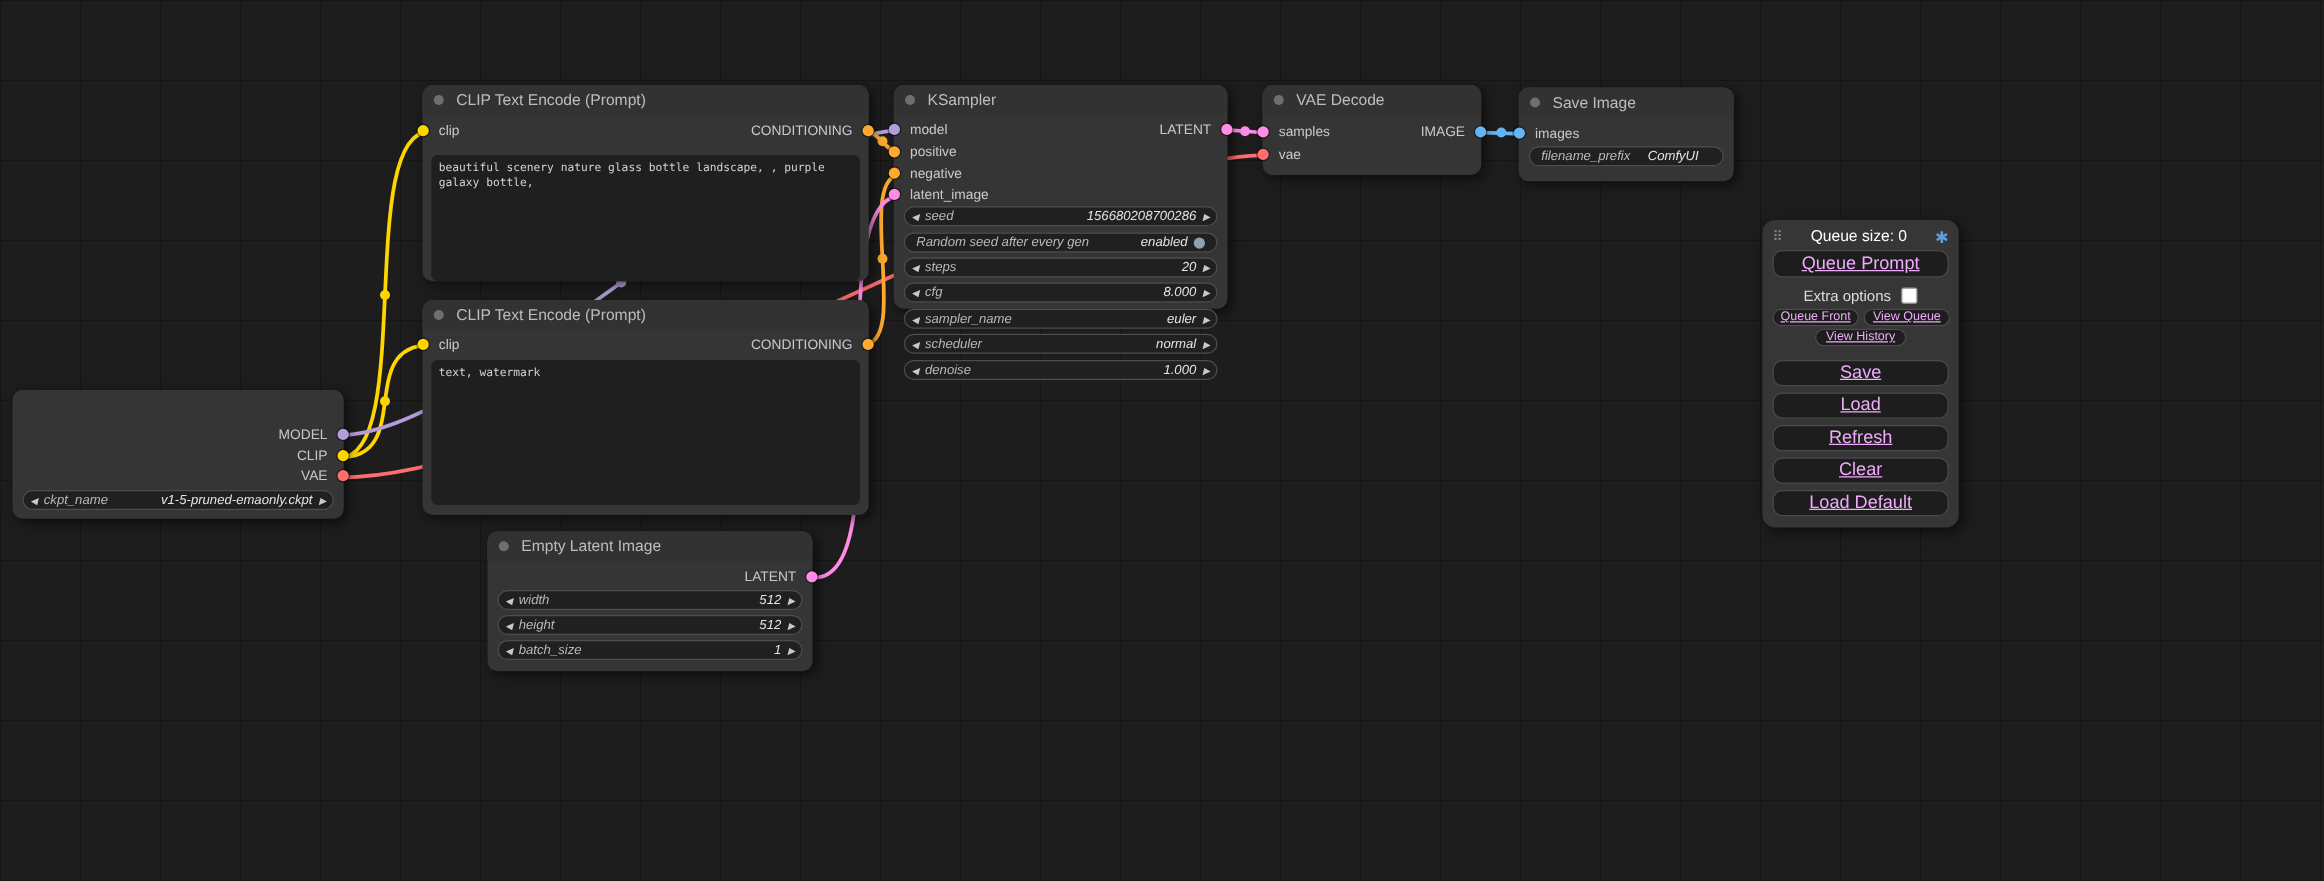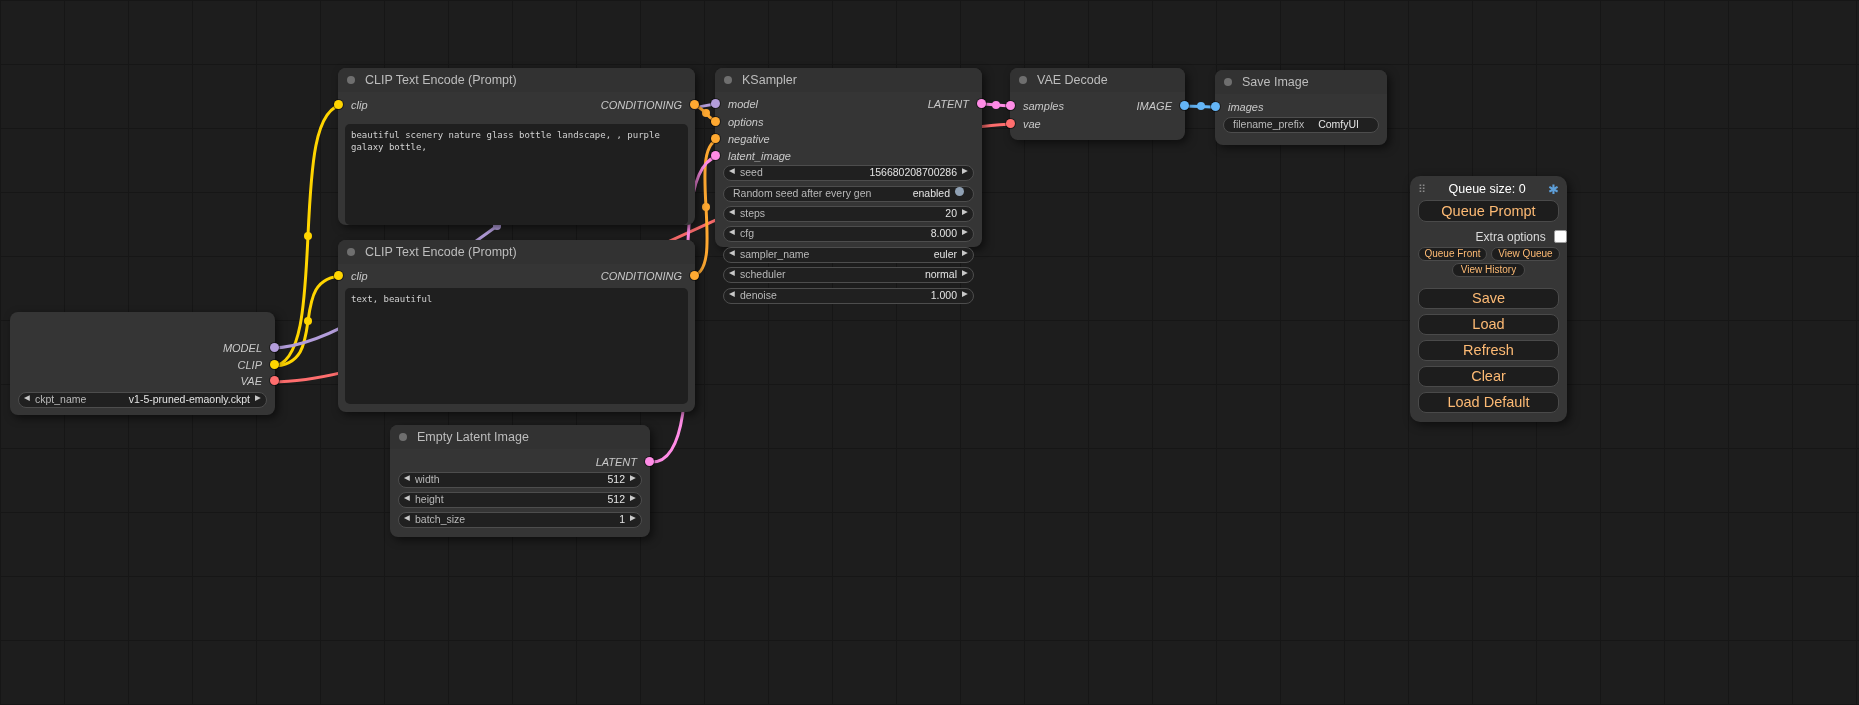--- a/index.html
+++ b/index.html
@@ -12,49 +12,49 @@
     font-family:"Liberation Sans",sans-serif;
   }
   #links{position:absolute;left:0;top:0;z-index:1;}
   .node{
     position:absolute;background:#353535;border-radius:8px;z-index:2;
     box-shadow:3px 3px 9px rgba(0,0,0,.55);
   }
   .ntitle{position:relative;height:24px;line-height:24px;padding-left:27px;
     font-size:12.5px;color:#bdbdbd;background:#323232;border-radius:8px 8px 0 0;}
   .cdot{position:absolute;left:9px;top:8px;width:8px;height:8px;border-radius:50%;background:#6f6f6f;}
-  .slot{position:absolute;height:14px;font-size:11px;line-height:14px;color:#c9c9c9;white-space:nowrap;font-style:italic;}
+  .slot{position:absolute;height:14px;font-size:11px;line-height:14px;color:#c9c9c9;white-space:nowrap;}
   .slot.in{left:0;padding-left:13px;}
   .slot.out{right:0;padding-right:13px;text-align:right;}
   .slot .dot{position:absolute;top:2px;width:9px;height:9px;border-radius:50%;box-shadow:0 0 0 1px rgba(0,0,0,.45);}
   .slot.in .dot{left:-4px;}
   .slot.out .dot{right:-4px;}
   .widget{position:absolute;left:8px;right:8px;height:16px;background:#202020;
-    border:1px solid #4d4d4d;border-radius:9px;display:flex;align-items:flex-start;
-    font-size:10.5px;color:#cfcfcf;box-sizing:border-box;overflow:hidden;}
+    border:1px solid #4d4d4d;border-radius:9px;display:flex;align-items:center;
+    font-size:10.5px;color:#cfcfcf;box-sizing:border-box;overflow:hidden;font-style:italic;}
   .widget .arr{flex:0 0 16px;text-align:center;font-size:7.5px;color:#c9c9c9;cursor:pointer;}
   .widget .wlabel{flex:0 1 auto;color:#b9b9b9;white-space:nowrap;}
   .widget .wvalue{flex:1 1 auto;text-align:right;color:#e4e4e4;white-space:nowrap;}
   .widget.plain{padding:0 9px;}
   .tdot{flex:0 0 9px;width:9px;height:9px;border-radius:50%;background:#8fa0b3;margin-left:5px;}
   .ntext{position:absolute;left:7px;right:7px;background:#1f1f1f;border-radius:5px;
     padding:5px 6px;font-family:"DejaVu Sans Mono",monospace;font-size:9px;line-height:12px;
     color:#d2d2d2;white-space:pre-wrap;overflow:hidden;box-sizing:border-box;}
   .panel{position:absolute;left:1410px;top:176px;width:157px;height:246px;background:#363636;
     border-radius:10px;z-index:4;box-shadow:3px 3px 10px rgba(0,0,0,.55);}
   .phead{position:absolute;left:0;right:0;top:5px;height:16px;display:flex;align-items:center;padding:0 8px;}
   .drag{color:#8a8a8a;font-size:11px;cursor:grab;}
   .psize{flex:1;text-align:center;color:#ffffff;font-size:12.5px;}
   .gear{color:#5e9fd8;font-size:13px;cursor:pointer;}
   .btn{position:absolute;background:#1d1d1d;border:1px solid #4a4a4a;border-radius:8px;
-    color:#fdba74;text-align:center;cursor:pointer;box-sizing:border-box;}
+    color:#f0abfc;text-align:center;cursor:pointer;box-sizing:border-box;text-decoration:underline;}
   .btn.big{left:8px;width:141px;height:22px;font-size:14.5px;line-height:20px;}
   .btn.mid{left:8px;width:141px;height:21px;font-size:14.5px;line-height:19px;}
   .btn.small{height:14px;font-size:10px;line-height:12px;border-radius:7px;}
-  .extra{position:absolute;left:0;right:0;top:54px;height:14px;text-align:right;
+  .extra{position:absolute;left:0;right:0;top:54px;height:14px;text-align:center;
     color:#dcdcdc;font-size:12px;line-height:14px;}
   .chk{display:inline-block;width:11px;height:11px;background:#fdfdfd;border:1px solid #9a9a9a;
     border-radius:2px;vertical-align:-2px;margin-left:5px;cursor:pointer;}
 </style>
 </head>
 <body>
 
 <svg id="links" width="1859" height="705" viewBox="0 0 1859 705">
   <g fill="none" stroke-width="3" stroke-linecap="round">
     <path d="M 272 366 C 332 366 284 105 344 105" stroke="#FFD500"></path>
@@ -123,21 +123,21 @@
     <span>CLIP Text Encode (Prompt)</span>
   </div>
   <div class="slot in" style="top:29px">
     <span class="dot" style="background:#FFD500"></span>
     <span>clip</span>
   </div>
   <div class="slot out" style="top:29px">
     <span>CONDITIONING</span>
     <span class="dot" style="background:#FFA931"></span>
   </div>
-  <div class="ntext" style="top:48px;height:116px">text, beautiful</div>
+  <div class="ntext" style="top:48px;height:116px">text, watermark</div>
 </div>
 
 <div class="node" style="left:390px;top:425px;width:260px;height:112px">
   <div class="ntitle">
     <span class="cdot"></span>
     <span>Empty Latent Image</span>
   </div>
   <div class="slot out" style="top:30px">
     <span>LATENT</span>
     <span class="dot" style="background:#FF8CE6"></span>
@@ -166,21 +166,21 @@
   <div class="ntitle">
     <span class="cdot"></span>
     <span>KSampler</span>
   </div>
   <div class="slot in" style="top:29px">
     <span class="dot" style="background:#B39DDB"></span>
     <span>model</span>
   </div>
   <div class="slot in" style="top:47px">
     <span class="dot" style="background:#FFA931"></span>
-    <span>options</span>
+    <span>positive</span>
   </div>
   <div class="slot in" style="top:64px">
     <span class="dot" style="background:#FFA931"></span>
     <span>negative</span>
   </div>
   <div class="slot in" style="top:81px">
     <span class="dot" style="background:#FF8CE6"></span>
     <span>latent_image</span>
   </div>
   <div class="slot out" style="top:29px">

